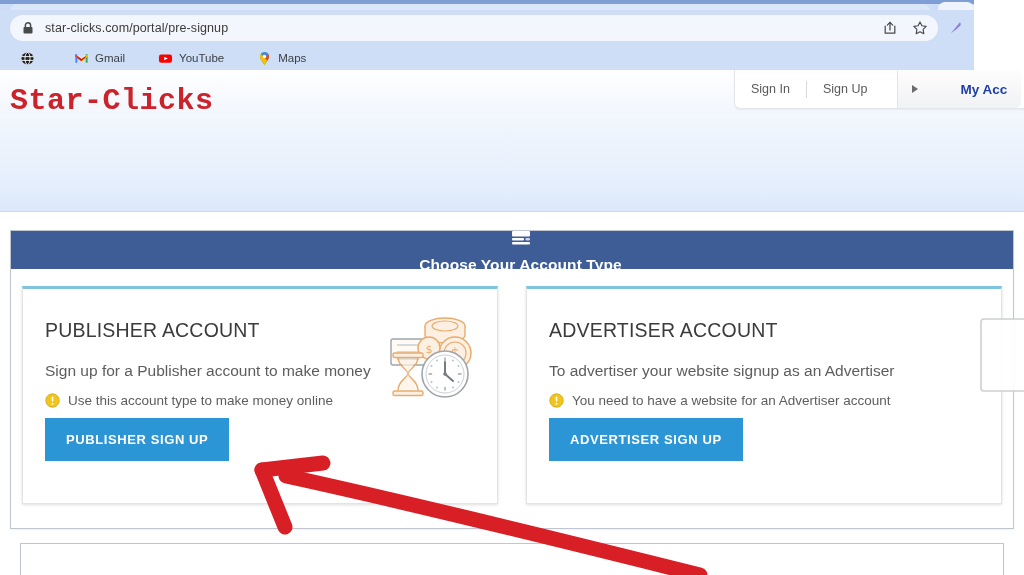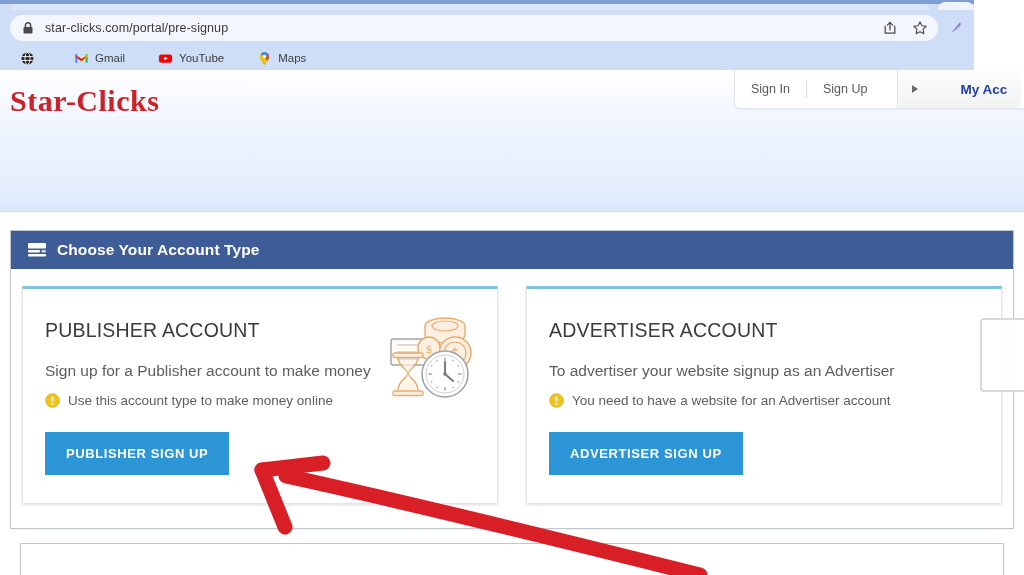--- a/index.html
+++ b/index.html
@@ -64,21 +64,21 @@
   .site-header {
     height: 142px;
     background: linear-gradient(to bottom, #ffffff 0%, #f6f9fe 20%, #e4eefc 82%, #dce8fb 100%);
     border-bottom: 1px solid #cfd9e6;
     position: relative;
   }
   .logo {
     position: absolute; left: 10px; top: 14px;
     font-size: 30px; font-weight: 700; color: #cc2229;
     letter-spacing: .5px;
-    font-family: Liberation Serif, serif;
+    font-family: Liberation Mono, monospace;
   }
   .acct-bar {
     position: absolute; right: -6px; top: 0;
     height: 39px; min-width: 296px;
     background: #ffffff;
     border: 1px solid #e2e6ea; border-top: none;
     border-radius: 0 0 6px 6px;
     display: flex; align-items: center;
     box-shadow: 0 1px 2px rgba(0,0,0,.05);
   }
@@ -99,21 +99,21 @@
   .my-acct { font-size: 13.5px; font-weight: 700; color: #1f3fa8; white-space: nowrap; }
 
   
   .panel-wrap { padding: 18px 10px 0 10px; }
   .panel {
     border: 1px solid #bfc6d0; background: #ffffff;
     box-shadow: 0 1px 2px rgba(0,0,0,.06);
   }
   .panel-head {
     height: 38px; background: #3e5c96; color: #ffffff;
-    display: flex; align-items: center; gap: 11px; padding: 0 0 0 17px;
+    display: flex; align-items: center; gap: 11px; padding: 0 0 0 17px; flex-direction: column;
   }
   .panel-head .ico { width: 18px; height: 14px; display:block; flex:0 0 auto; }
   .panel-title { font-size: 15.5px; font-weight: 600; letter-spacing: .1px; }
 
   .panel-body {
     padding: 17px 11px 24px 11px;
     display: flex; gap: 28px;
     background: #ffffff;
   }
   .card {
@@ -129,21 +129,21 @@
   .card-title {
     font-size: 19.5px; color: #3b3b3b; font-weight: 400;
     letter-spacing: .2px; margin-bottom: 20px;
   }
   .card-sub {
     font-size: 15.5px; color: #5d5d5d; font-weight: 400;
     margin-bottom: 13px; white-space: nowrap;
   }
   .card-note {
     display: flex; align-items: center; gap: 8px;
-    font-size: 13.5px; color: #5d5d5d; margin-bottom: 24px;
+    font-size: 13.5px; color: #5d5d5d; margin-bottom: 10px;
     white-space: nowrap;
   }
   .warn-ico { width: 15px; height: 15px; flex: 0 0 auto; display:block; }
   .cta {
     display: inline-block; background: #2b95d6; color: #ffffff;
     font-size: 13px; font-weight: 600; letter-spacing: .6px;
     padding: 14px 21px; border: none; cursor: pointer;
     font-family: "Liberation Sans", sans-serif;
   }
   .card-art {

